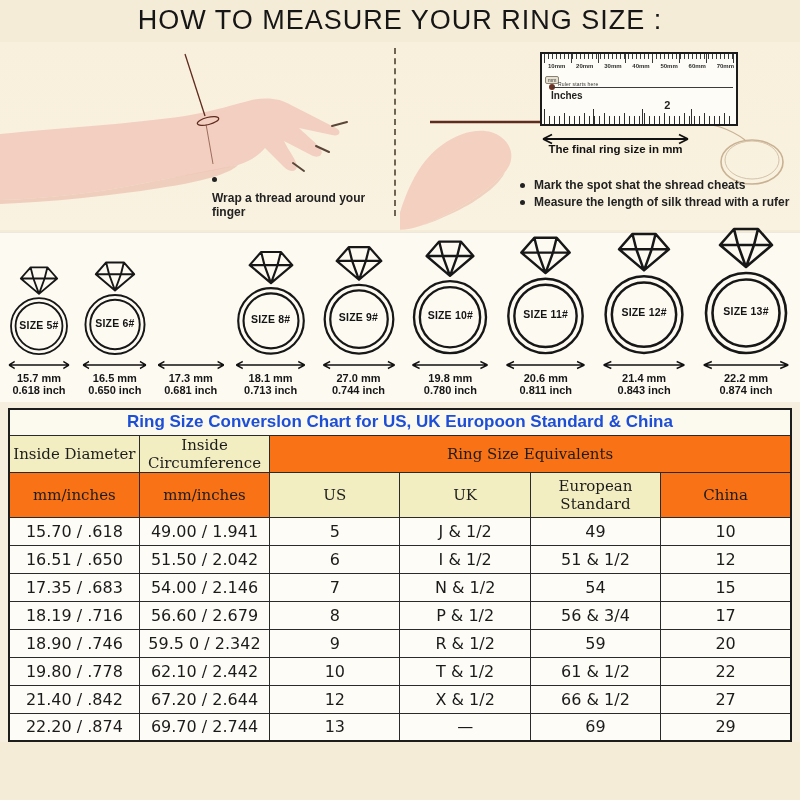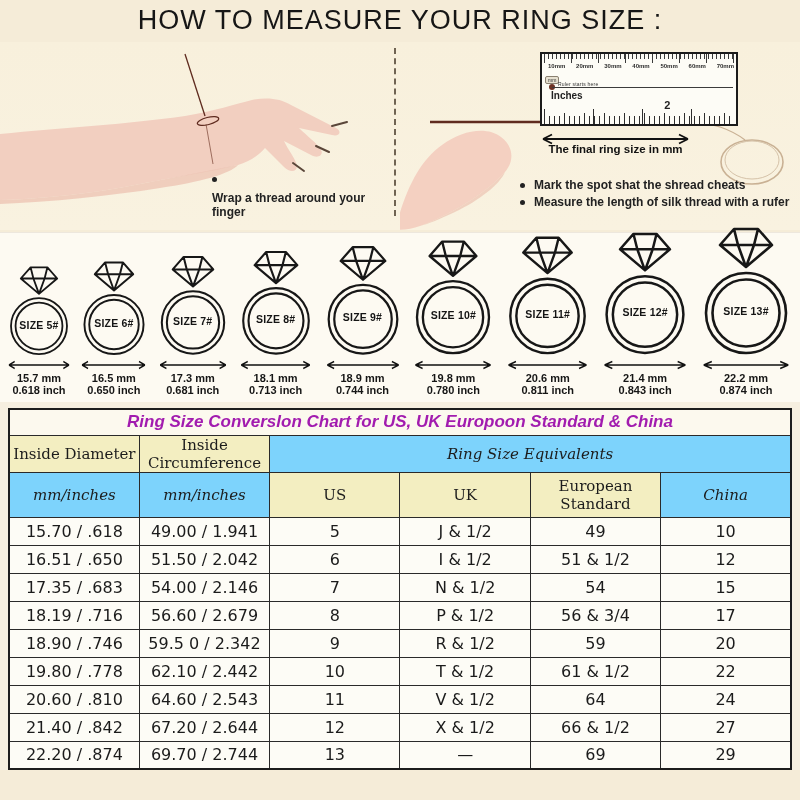--- a/index.html
+++ b/index.html
@@ -111,26 +111,26 @@
 
   
   .table-wrap { padding:6px 8px 0 8px; background:#f6efe0; }
   table.conv {
     width:100%; border-collapse:collapse; table-layout:fixed;
     border:2px solid #1d1d1d; background:#fdfcf6;
   }
   table.conv td, table.conv th { border:1.5px solid #2a2a2a; text-align:center; vertical-align:middle; }
   .t-title {
     font-family:"Liberation Sans", sans-serif;
-    font-size:17px; font-weight:700; color:#a21caf;
-    height:26px; background:#fcf9ee; border-bottom:2px solid #1d1d1d;font-style:italic;
+    font-size:17px; font-weight:700; color:#1d4ed8;
+    height:26px; background:#fcf9ee; border-bottom:2px solid #1d1d1d;
   }
   .hdr { font-family:"DejaVu Serif", serif; font-weight:400; font-size:15px; color:#1c1c1c; }
   .h-yellow { background:#f3eec1; }
-  .h-cream  { background:#7dd3fc;font-style:italic; }
+  .h-cream  { background:#f97316; }
   .row-h1 { height:34px;padding-left:36px; }
   .row-h2 { height:45px; }
   table.conv tbody td {
     height:28px; font-size:16px; color:#1b1b1b;
     font-family:"DejaVu Sans", sans-serif; background:#fdfcf6;
   }
 </style>
 </head>
 <body>
 
@@ -233,30 +233,20 @@
         <div class="ring-label">SIZE 6#</div>
       </div>
       <svg class="size-arrow" width="67" height="10" viewBox="0 0 100 10" preserveAspectRatio="none">
           <path d="M3 5 H97 M3 5 l9 -3.5 M3 5 l9 3.5 M97 5 l-9 -3.5 M97 5 l-9 3.5" stroke="#111" stroke-width="1.6" fill="none"></path>
         </svg>
       <div class="ring-mm">16.5 mm</div>
       <div class="ring-inch">0.650 inch</div>
     </div>
 
     <div class="ring-item">
-      <div class="ring-figure">
-        <svg width="78" height="105" viewBox="0 0 100 134">
-            <g fill="none" stroke="#171717" stroke-width="2.6" stroke-linejoin="round">
-              <path d="M38 6 L62 6 L76 22 L50 44 L24 22 Z M24 22 H76 M38 6 L42 22 L50 44 M62 6 L58 22 L50 44 M42 22 H58"></path>
-              <circle cx="50" cy="90" r="40"></circle>
-              <circle cx="50" cy="90" r="33.5"></circle>
-            </g>
-          </svg>
-        <div class="ring-label">SIZE 7#</div>
-      </div>
       <svg class="size-arrow" width="70" height="10" viewBox="0 0 100 10" preserveAspectRatio="none">
           <path d="M3 5 H97 M3 5 l9 -3.5 M3 5 l9 3.5 M97 5 l-9 -3.5 M97 5 l-9 3.5" stroke="#111" stroke-width="1.6" fill="none"></path>
         </svg>
       <div class="ring-mm">17.3 mm</div>
       <div class="ring-inch">0.681 inch</div>
     </div>
 
     <div class="ring-item">
       <div class="ring-figure">
         <svg width="82" height="110" viewBox="0 0 100 134">
@@ -282,21 +272,21 @@
               <path d="M38 6 L62 6 L76 22 L50 44 L24 22 Z M24 22 H76 M38 6 L42 22 L50 44 M62 6 L58 22 L50 44 M42 22 H58"></path>
               <circle cx="50" cy="90" r="40"></circle>
               <circle cx="50" cy="90" r="33.5"></circle>
             </g>
           </svg>
         <div class="ring-label">SIZE 9#</div>
       </div>
       <svg class="size-arrow" width="76" height="10" viewBox="0 0 100 10" preserveAspectRatio="none">
           <path d="M3 5 H97 M3 5 l9 -3.5 M3 5 l9 3.5 M97 5 l-9 -3.5 M97 5 l-9 3.5" stroke="#111" stroke-width="1.6" fill="none"></path>
         </svg>
-      <div class="ring-mm">18.9 mm</div>
+      <div class="ring-mm">27.0 mm</div>
       <div class="ring-inch">0.744 inch</div>
     </div>
 
     <div class="ring-item">
       <div class="ring-figure">
         <svg width="90" height="121" viewBox="0 0 100 134">
             <g fill="none" stroke="#171717" stroke-width="2.6" stroke-linejoin="round">
               <path d="M38 6 L62 6 L76 22 L50 44 L24 22 Z M24 22 H76 M38 6 L42 22 L50 44 M62 6 L58 22 L50 44 M42 22 H58"></path>
               <circle cx="50" cy="90" r="40"></circle>
               <circle cx="50" cy="90" r="33.5"></circle>
@@ -443,28 +433,20 @@
         </tr>
         <tr>
           <td>19.80 / .778</td>
           <td>62.10 / 2.442</td>
           <td>10</td>
           <td>T &amp; 1/2</td>
           <td>61 &amp; 1/2</td>
           <td>22</td>
         </tr>
         <tr>
-          <td>20.60 / .810</td>
-          <td>64.60 / 2.543</td>
-          <td>11</td>
-          <td>V &amp; 1/2</td>
-          <td>64</td>
-          <td>24</td>
-        </tr>
-        <tr>
           <td>21.40 / .842</td>
           <td>67.20 / 2.644</td>
           <td>12</td>
           <td>X &amp; 1/2</td>
           <td>66 &amp; 1/2</td>
           <td>27</td>
         </tr>
         <tr>
           <td>22.20 / .874</td>
           <td>69.70 / 2.744</td>

